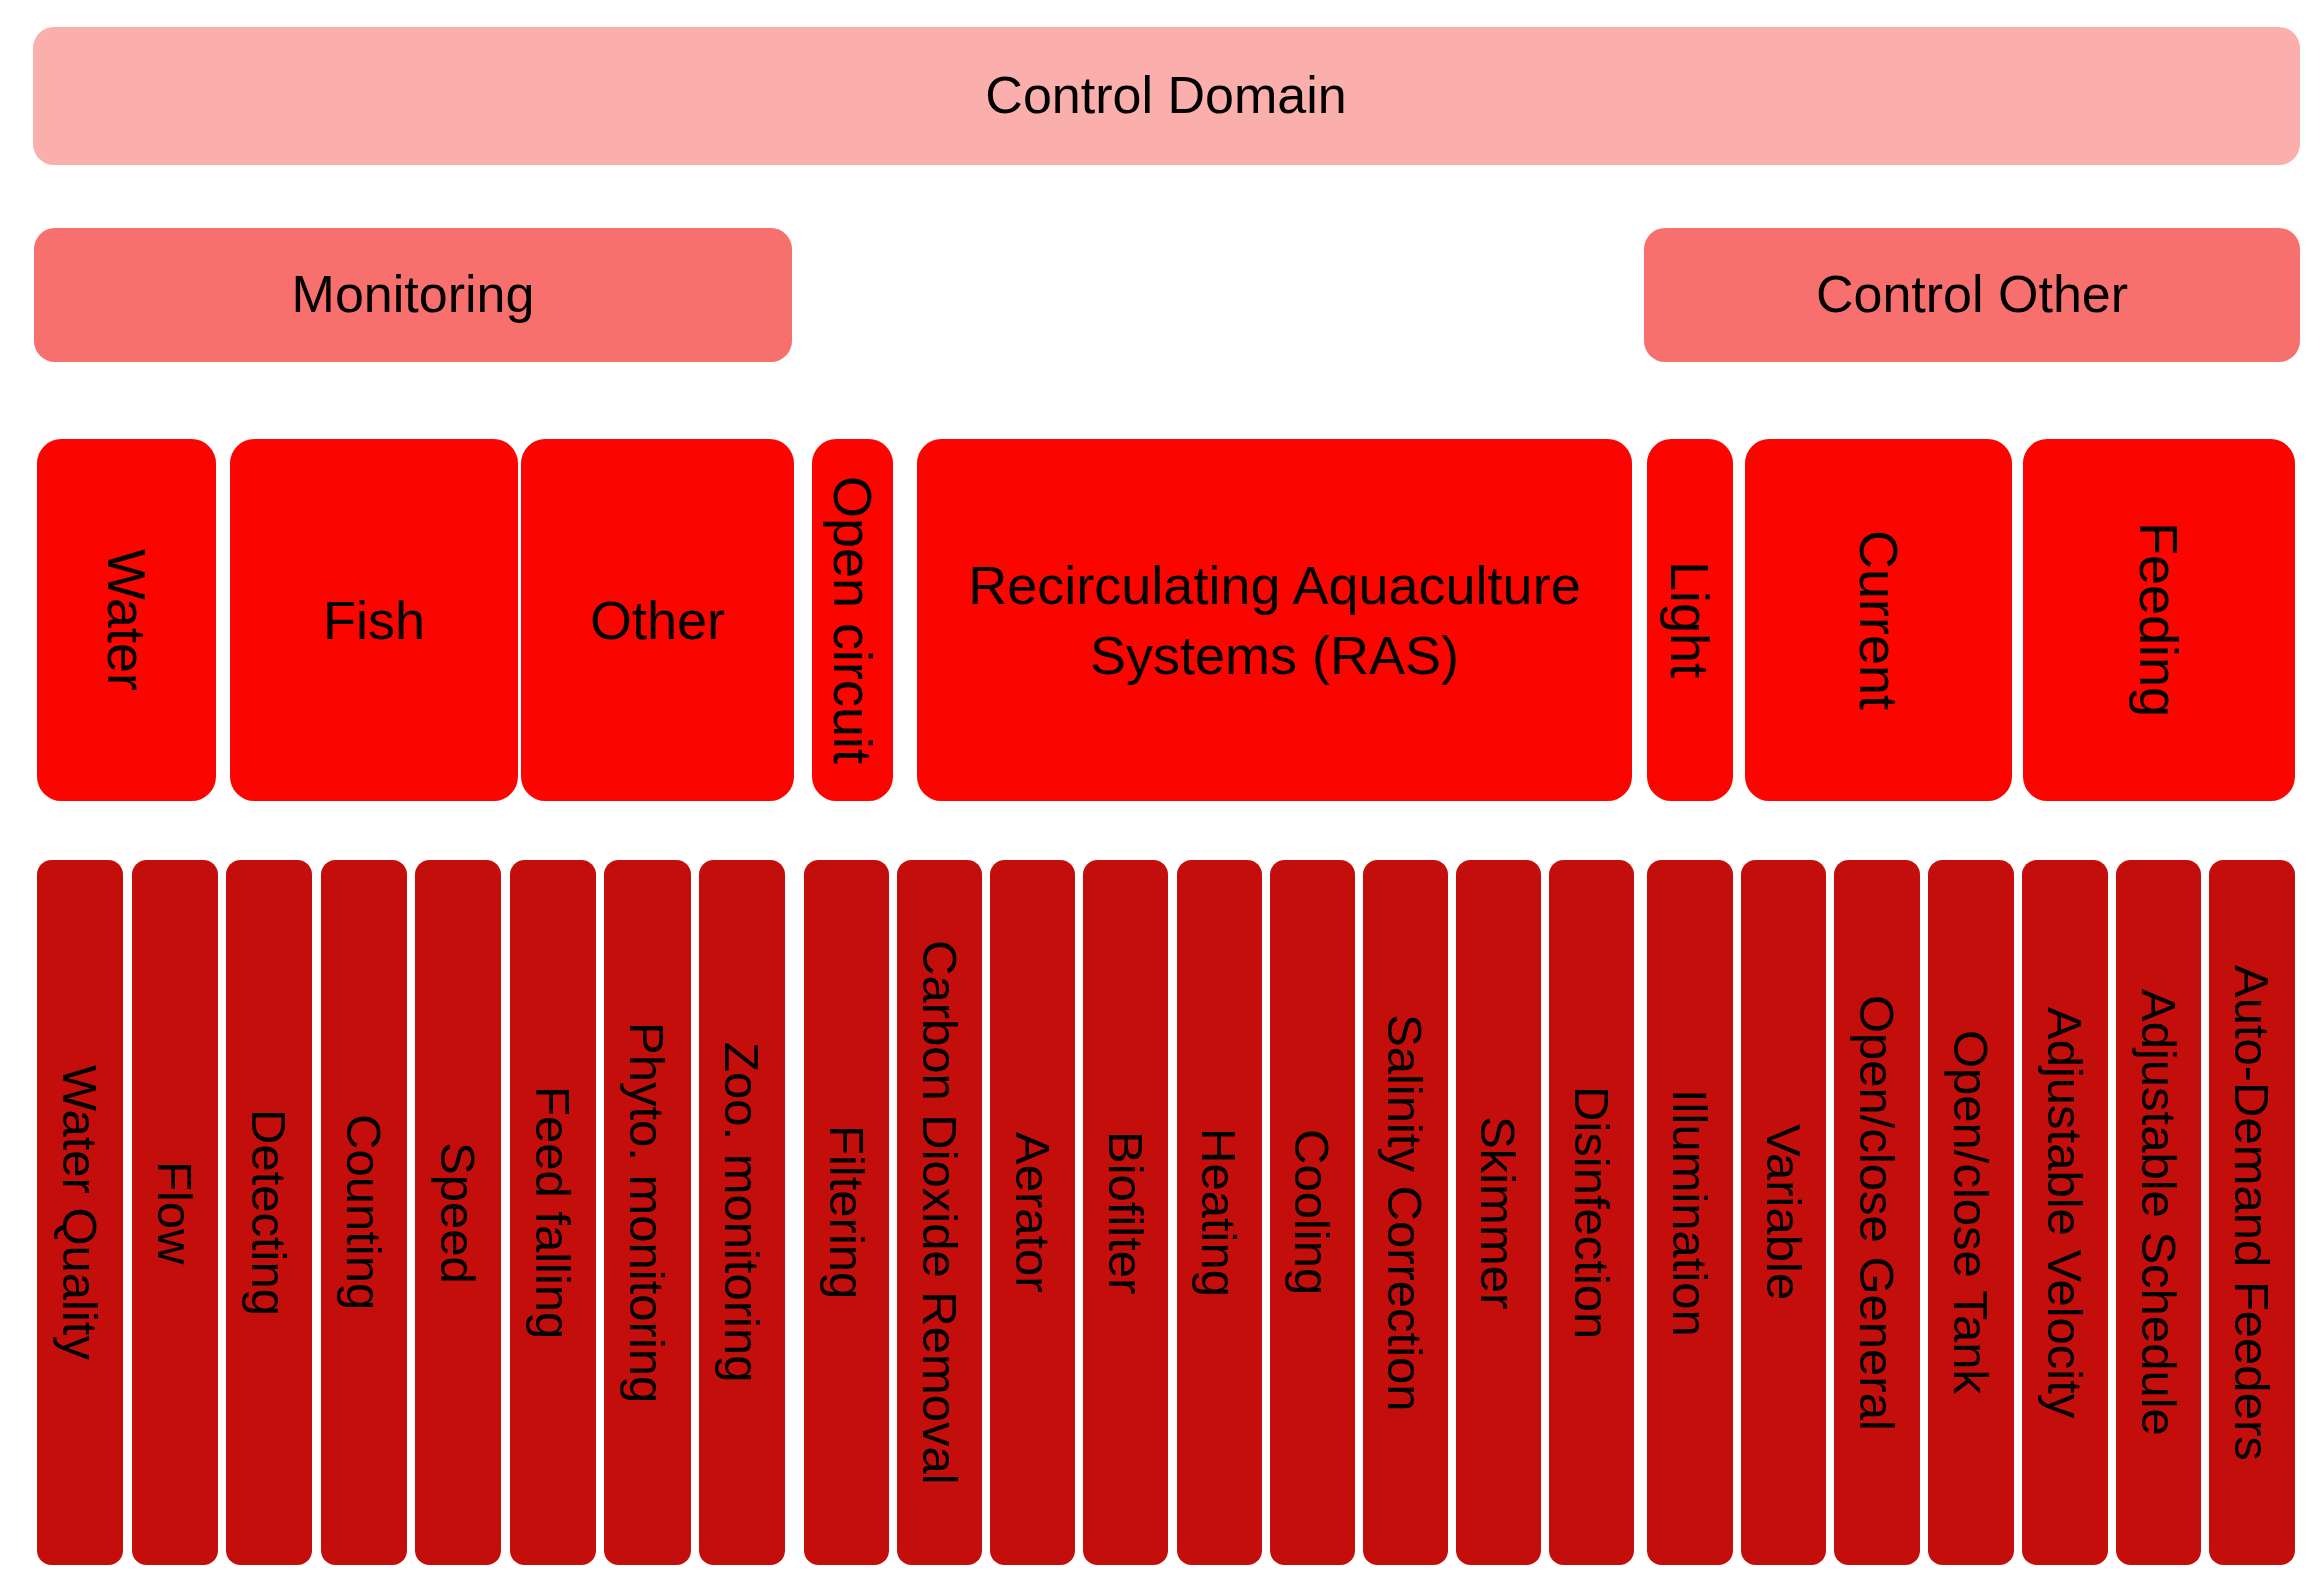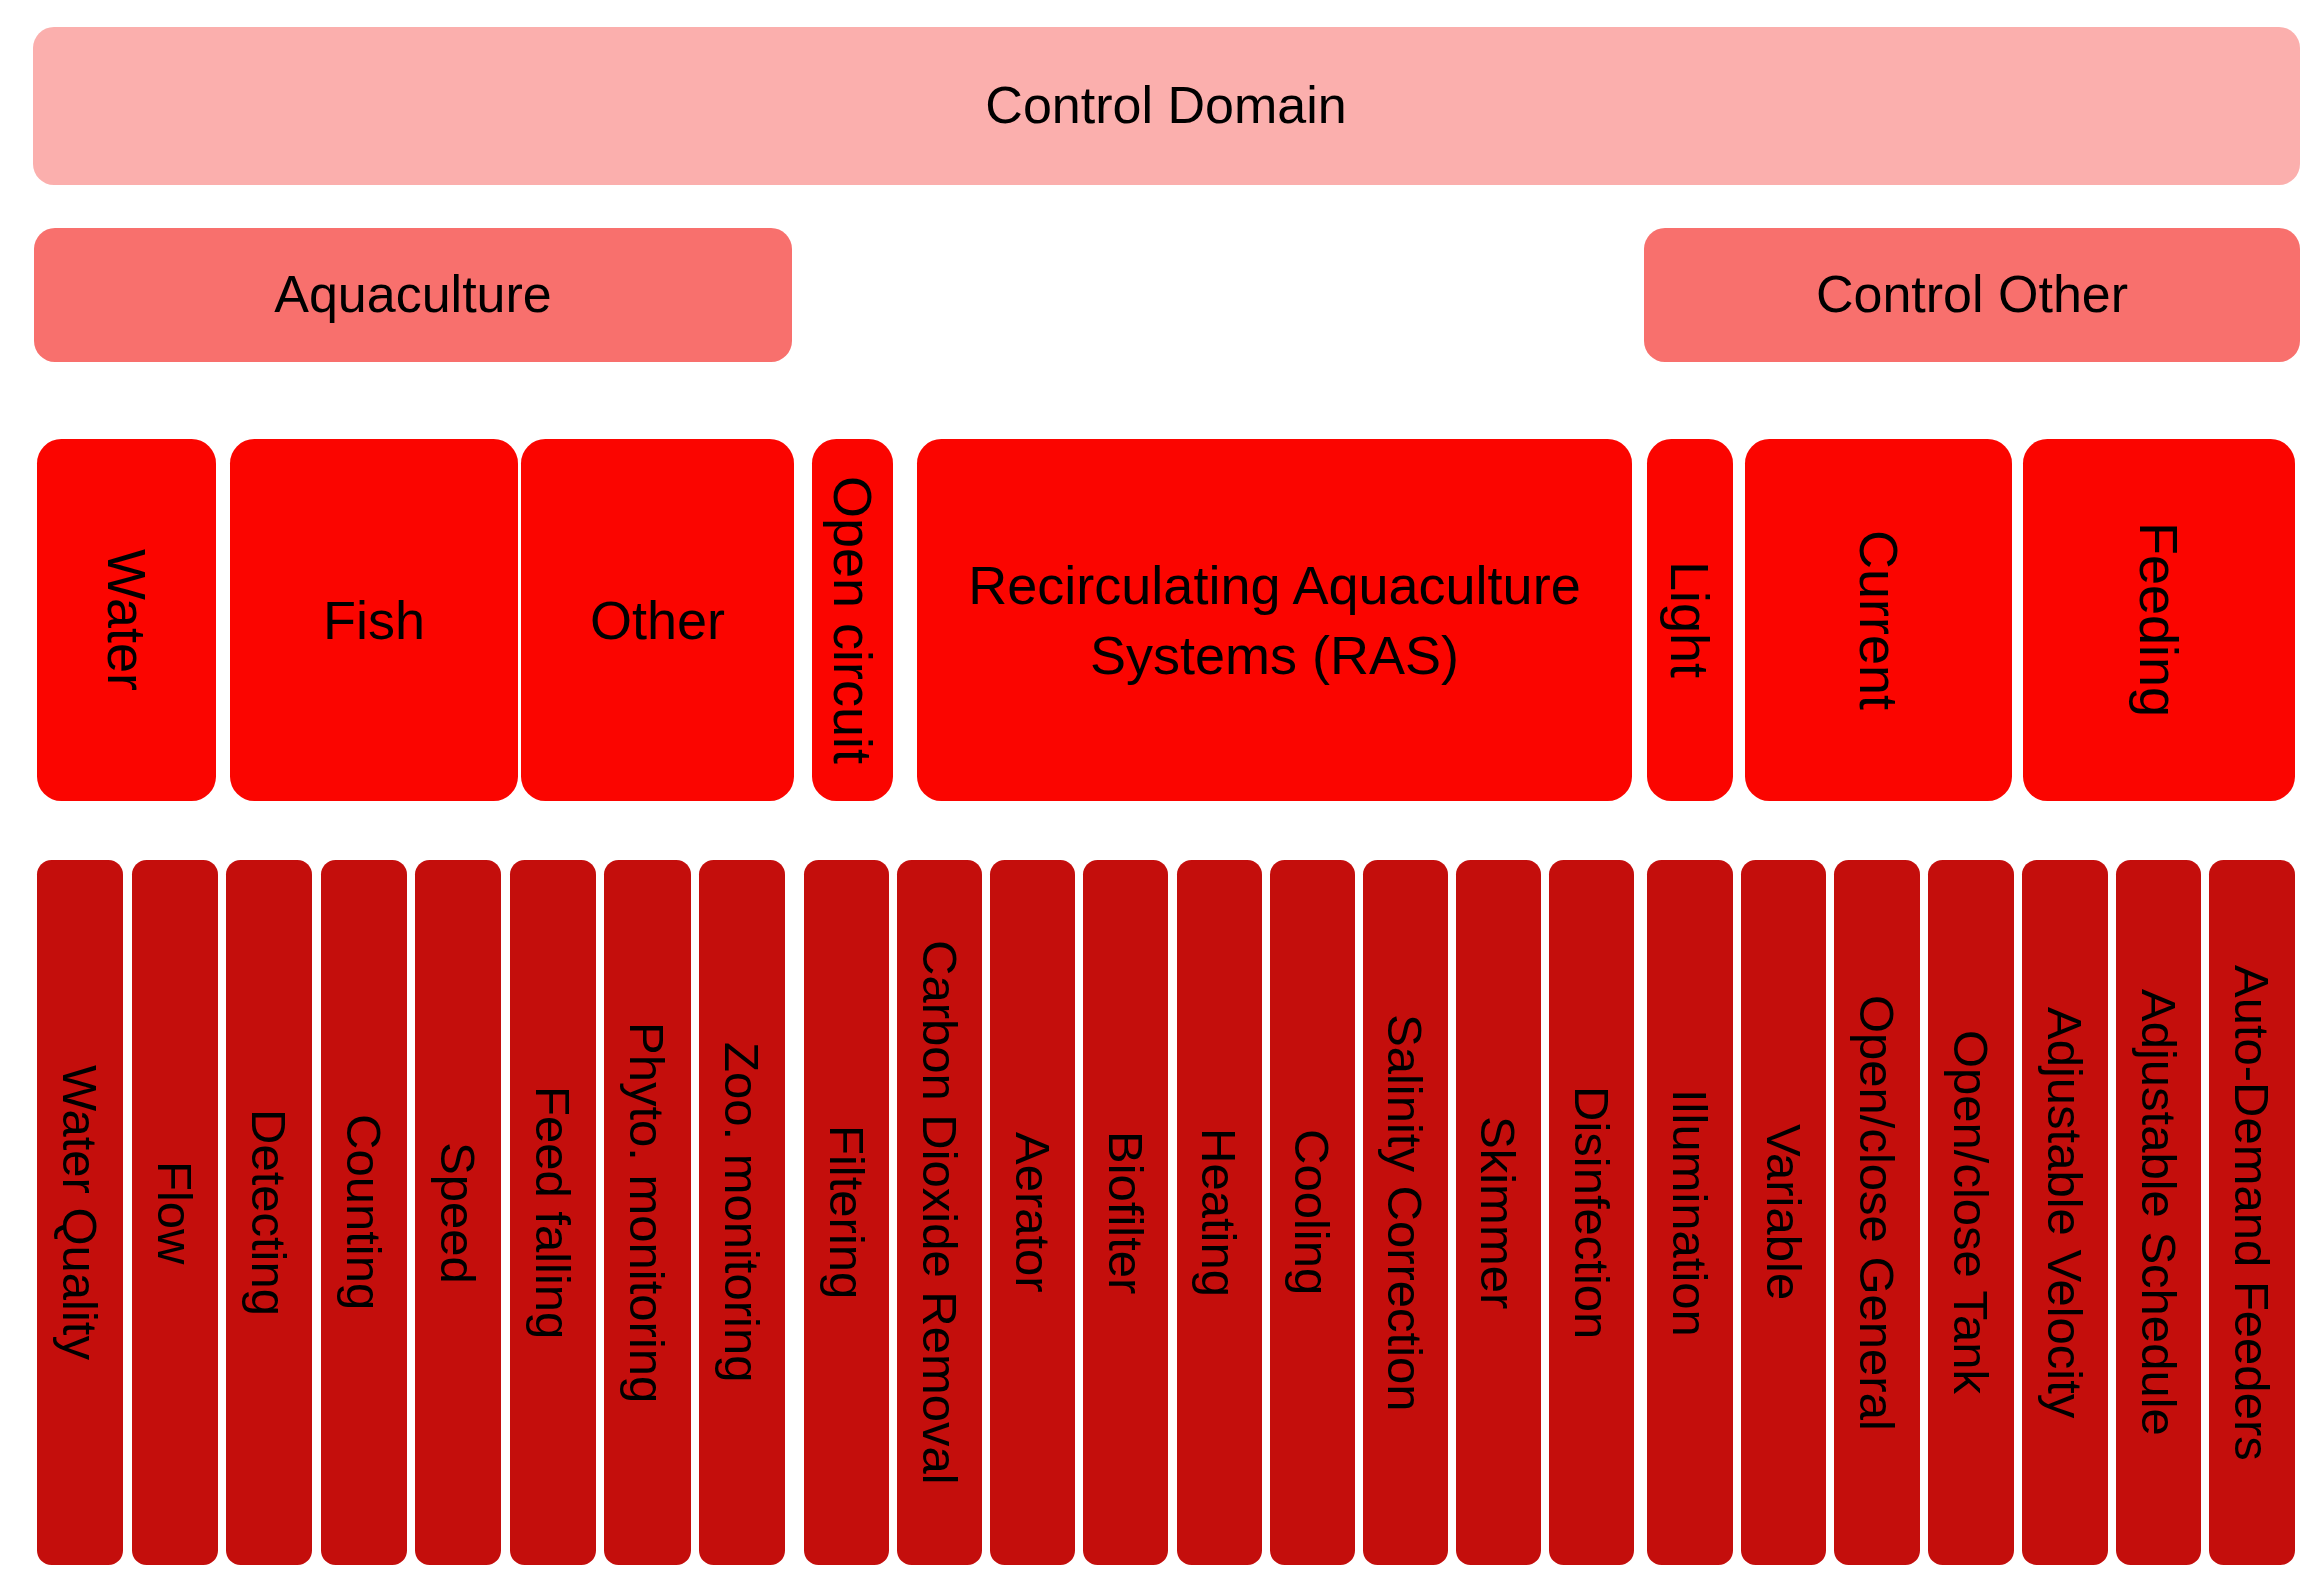--- a/index.html
+++ b/index.html
@@ -31,21 +31,21 @@
     display: flex;
     align-items: center;
     justify-content: center;
     text-align: center;
     line-height: 1.3;
   }
   .l1 {
     background: var(--level1);
     border-radius: 21px;
     font-size: 52px;
-    top: 27px; height: 158px; text-align: center;
+    top: 27px; height: 138px; text-align: center;
   }
   .l2 {
     background: var(--level2);
     border-radius: 21px;
     font-size: 52px;
     top: 228px; height: 134px;
   }
   .l3 {
     background: var(--level3);
     border-radius: 24.4px;
@@ -76,21 +76,21 @@
     text-align: center;
   }
 </style>
 </head>
 <body>
 
 <div class="canvas">
 
   <div class="box l1" style="left:32.5px; width:2267px;">Control Domain</div>
 
-  <div class="box l2" style="left:34px; width:758px;">Aquaculture</div>
+  <div class="box l2" style="left:34px; width:758px;">Monitoring</div>
   <div class="box l2" style="left:1644px; width:656px;">Control Other</div>
 
   <div class="box l3 vert" style="left:37px; width:179px;">Water</div>
   <div class="box l3" style="left:230px; width:288px;">Fish</div>
   <div class="box l3" style="left:521px; width:273px;">Other</div>
   <div class="box l3 vert" style="left:812px; width:81px; padding:8.1px 0;">Open circuit</div>
   <div class="box l3" style="left:917px; width:715px; padding:0 32.5px;">Recirculating Aquaculture Systems (RAS)</div>
   <div class="box l3 vert" style="left:1647px; width:86px; padding:8.1px 0;">Light</div>
   <div class="box l3 vert" style="left:1745px; width:267px;">Current</div>
   <div class="box l3 vert" style="left:2023px; width:272px;">Feeding</div>

